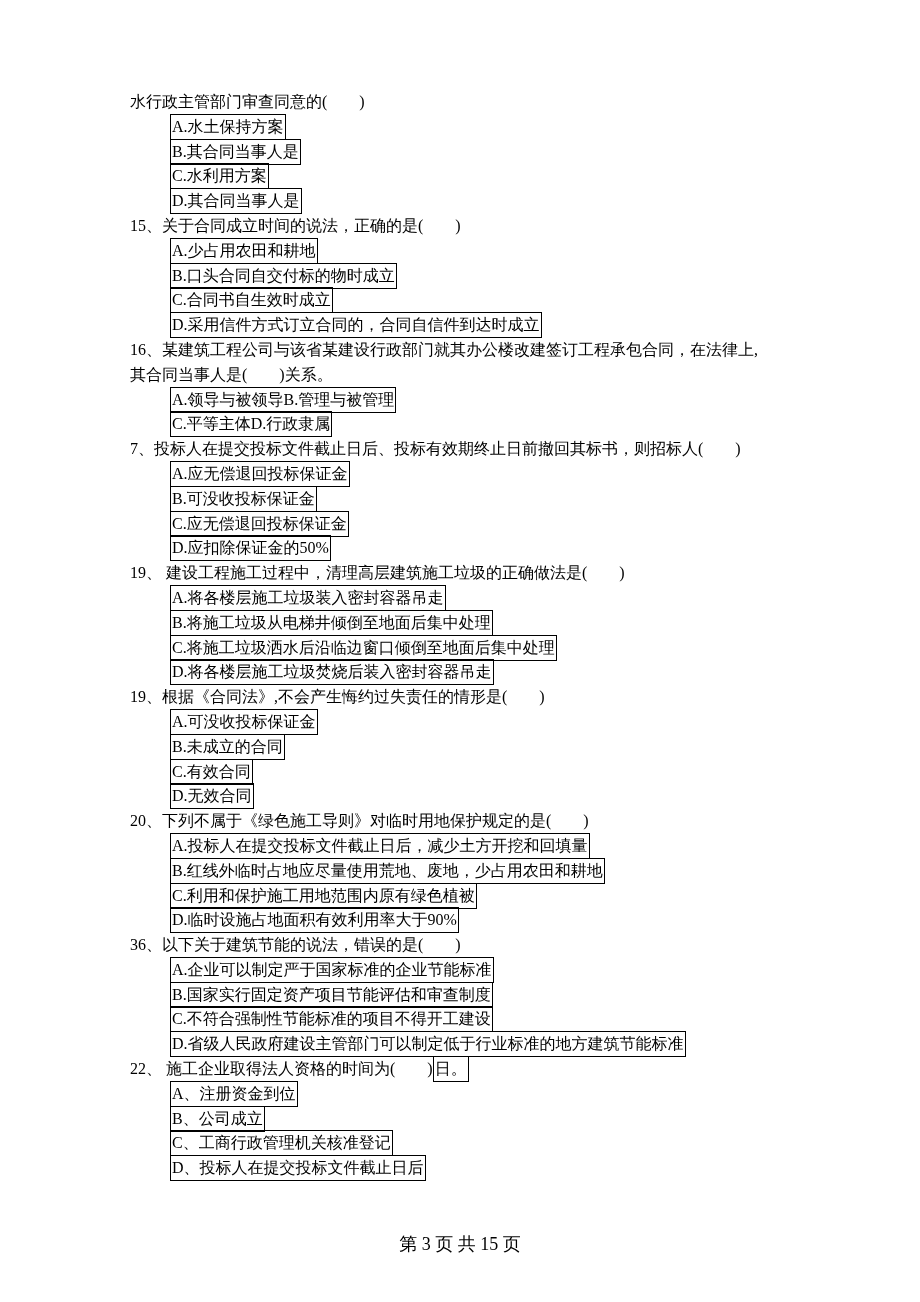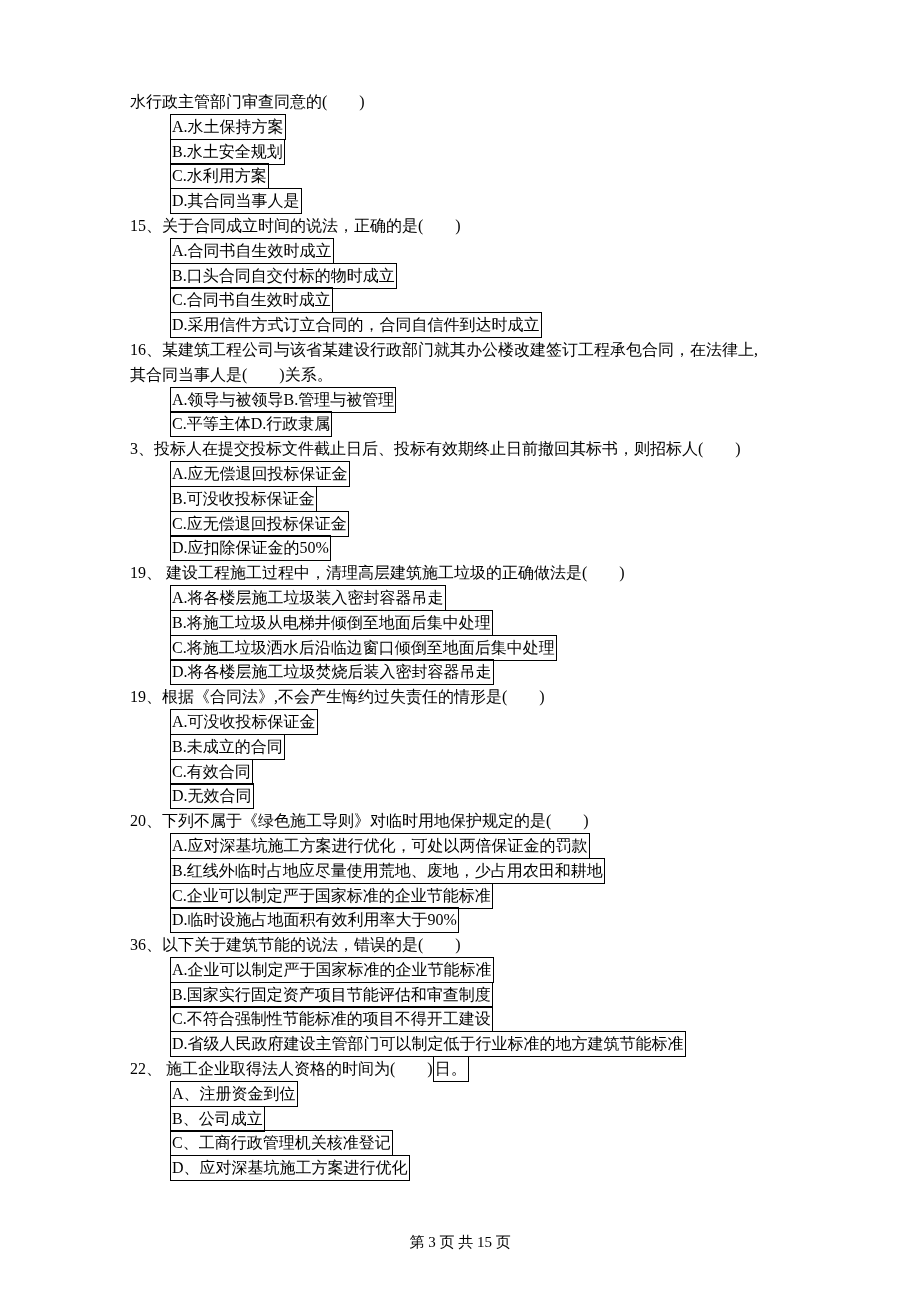--- a/index.html
+++ b/index.html
@@ -26,72 +26,72 @@
     }
     .q-opts {
       padding-left: 2.5em;
     }
     .q-stem {
       padding-left: 0;
     }
     .footer {
       text-align: center;
       margin-top: 50px;
-      font-size: 15px;
+      font-size: 18px;
     }
   </style>
 </head>
 <body>
 
 <div class="q-stem line"><span>水行政主管部门审查同意的(　　)</span></div>
 <div class="q-opts line"><span class="boxed">A.水土保持方案</span></div>
-<div class="q-opts line"><span class="boxed">B.水土安全规划</span></div>
+<div class="q-opts line"><span class="boxed">B.其合同当事人是</span></div>
 <div class="q-opts line"><span class="boxed">C.水利用方案</span></div>
 <div class="q-opts line"><span class="boxed">D.其合同当事人是</span></div>
 
 <div class="q-stem line"><span>15、关于合同成立时间的说法，正确的是(　　)</span></div>
-<div class="q-opts line"><span class="boxed">A.合同书自生效时成立</span></div>
+<div class="q-opts line"><span class="boxed">A.少占用农田和耕地</span></div>
 <div class="q-opts line"><span class="boxed">B.口头合同自交付标的物时成立</span></div>
 <div class="q-opts line"><span class="boxed">C.合同书自生效时成立</span></div>
 <div class="q-opts line"><span class="boxed">D.采用信件方式订立合同的，合同自信件到达时成立</span></div>
 
 <div class="q-stem line"><span>16、某建筑工程公司与该省某建设行政部门就其办公楼改建签订工程承包合同，在法律上,</span></div>
 <div class="q-stem line"><span>其合同当事人是(　　)关系。</span></div>
 <div class="q-opts line"><span class="boxed">A.领导与被领导B.管理与被管理</span></div>
 <div class="q-opts line"><span class="boxed">C.平等主体D.行政隶属</span></div>
 
-<div class="q-stem line"><span>3、投标人在提交投标文件截止日后、投标有效期终止日前撤回其标书，则招标人(　　)</span></div>
+<div class="q-stem line"><span>7、投标人在提交投标文件截止日后、投标有效期终止日前撤回其标书，则招标人(　　)</span></div>
 <div class="q-opts line"><span class="boxed">A.应无偿退回投标保证金</span></div>
 <div class="q-opts line"><span class="boxed">B.可没收投标保证金</span></div>
 <div class="q-opts line"><span class="boxed">C.应无偿退回投标保证金</span></div>
 <div class="q-opts line"><span class="boxed">D.应扣除保证金的50%</span></div>
 
 <div class="q-stem line"><span>19、 建设工程施工过程中，清理高层建筑施工垃圾的正确做法是(　　)</span></div>
 <div class="q-opts line"><span class="boxed">A.将各楼层施工垃圾装入密封容器吊走</span></div>
 <div class="q-opts line"><span class="boxed">B.将施工垃圾从电梯井倾倒至地面后集中处理</span></div>
 <div class="q-opts line"><span class="boxed">C.将施工垃圾洒水后沿临边窗口倾倒至地面后集中处理</span></div>
 <div class="q-opts line"><span class="boxed">D.将各楼层施工垃圾焚烧后装入密封容器吊走</span></div>
 
 <div class="q-stem line"><span>19、根据《合同法》,不会产生悔约过失责任的情形是(　　)</span></div>
 <div class="q-opts line"><span class="boxed">A.可没收投标保证金</span></div>
 <div class="q-opts line"><span class="boxed">B.未成立的合同</span></div>
 <div class="q-opts line"><span class="boxed">C.有效合同</span></div>
 <div class="q-opts line"><span class="boxed">D.无效合同</span></div>
 
 <div class="q-stem line"><span>20、下列不属于《绿色施工导则》对临时用地保护规定的是(　　)</span></div>
-<div class="q-opts line"><span class="boxed">A.应对深基坑施工方案进行优化，可处以两倍保证金的罚款</span></div>
+<div class="q-opts line"><span class="boxed">A.投标人在提交投标文件截止日后，减少土方开挖和回填量</span></div>
 <div class="q-opts line"><span class="boxed">B.红线外临时占地应尽量使用荒地、废地，少占用农田和耕地</span></div>
-<div class="q-opts line"><span class="boxed">C.企业可以制定严于国家标准的企业节能标准</span></div>
+<div class="q-opts line"><span class="boxed">C.利用和保护施工用地范围内原有绿色植被</span></div>
 <div class="q-opts line"><span class="boxed">D.临时设施占地面积有效利用率大于90%</span></div>
 
 <div class="q-stem line"><span>36、以下关于建筑节能的说法，错误的是(　　)</span></div>
 <div class="q-opts line"><span class="boxed">A.企业可以制定严于国家标准的企业节能标准</span></div>
 <div class="q-opts line"><span class="boxed">B.国家实行固定资产项目节能评估和审查制度</span></div>
 <div class="q-opts line"><span class="boxed">C.不符合强制性节能标准的项目不得开工建设</span></div>
 <div class="q-opts line"><span class="boxed">D.省级人民政府建设主管部门可以制定低于行业标准的地方建筑节能标准</span></div>
 
 <div class="q-stem line"><span>22、 施工企业取得法人资格的时间为(　　)</span><span class="boxed">日。</span></div>
 <div class="q-opts line"><span class="boxed">A、注册资金到位</span></div>
 <div class="q-opts line"><span class="boxed">B、公司成立</span></div>
 <div class="q-opts line"><span class="boxed">C、工商行政管理机关核准登记</span></div>
-<div class="q-opts line"><span class="boxed">D、应对深基坑施工方案进行优化</span></div>
+<div class="q-opts line"><span class="boxed">D、投标人在提交投标文件截止日后</span></div>
 
 <div class="footer"><span>第 3 页 共 15 页</span></div>
 
 </body></html>

